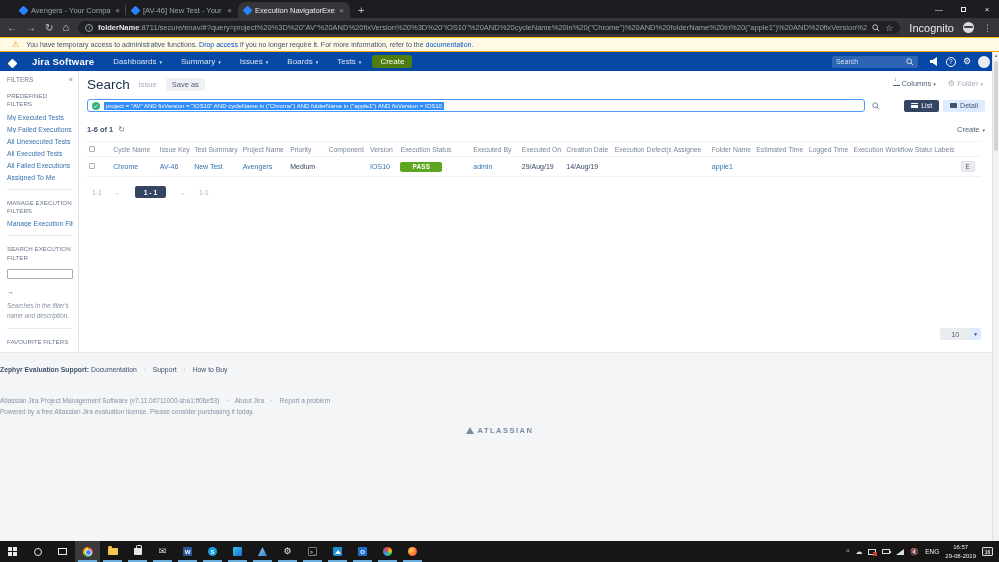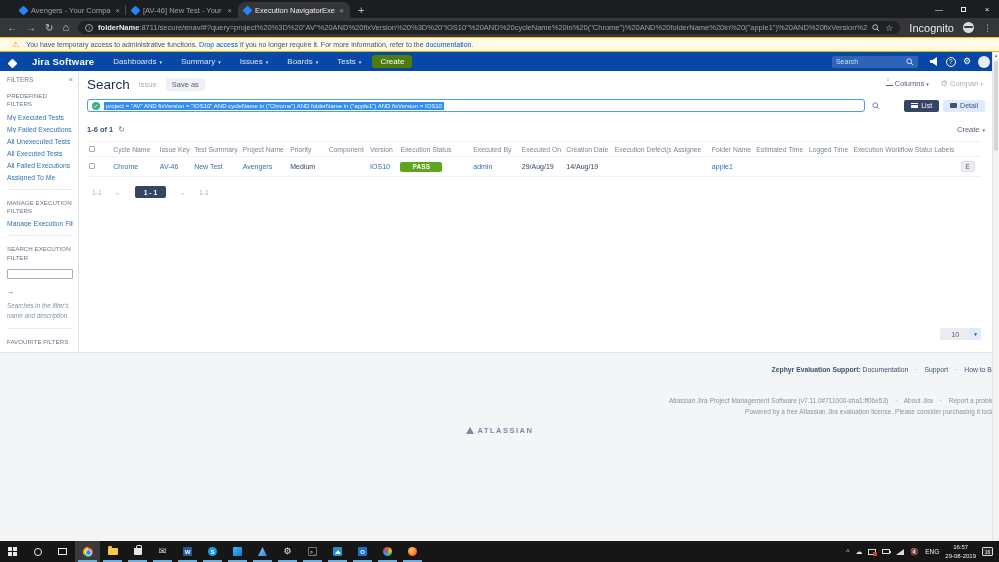--- a/index.html
+++ b/index.html
@@ -115,21 +115,21 @@
   .ebtn { display:inline-block; background:#ebecf0; border:1px solid #dfe1e6; border-radius:2px; color:#505f79; font-size:6.5px; padding:1px 4px; }
 
   .pager { display:flex; align-items:center; gap:13px; margin-top:9px; margin-left:5px; font-size:6.8px; color:#a5adba; }
   .pg-cur { background:#344563; color:#fff; padding:2.5px 9px; border-radius:2px; font-weight:bold; }
 
   .pagesize { position:absolute; right:18px; bottom:12px; display:flex; }
   .ps-val { background:#ebecf0; color:#505f79; font-size:7px; padding:2.5px 11px; border-radius:2px 0 0 2px; }
   .ps-dd { background:#deebff; color:#344563; font-size:5.5px; padding:2.5px 4px; border-radius:0 2px 2px 0; display:flex; align-items:center; }
 
   
-  .footer { flex:1; background:#f4f5f7; border-top:1px solid #e4e6ea; text-align:right; }
+  .footer { flex:1; background:#f4f5f7; border-top:1px solid #e4e6ea; text-align:left; }
   .zline { margin-top:13px; font-size:6.8px; color:#42526e; }
   .zline b { font-weight:bold; }
   .zsep { color:#8993a4; margin:0 5px; }
   .vline { margin-top:24px; font-size:6.5px; color:#8993a4; }
   .vsep { margin:0 5px; }
   .lline { margin-top:4px; font-size:6.5px; color:#8993a4; }
   .atl-logo { margin-top:11px; display:flex; align-items:center; justify-content:center; gap:4px;
               color:#7a8aa5; font-weight:bold; font-size:7.5px; letter-spacing:1.5px; }
   .atl-mark { width:0; height:0; border-left:4px solid transparent; border-right:4px solid transparent; border-bottom:7px solid #7a8aa5; }
 
@@ -311,21 +311,21 @@
       </aside>
 
       <div class="mainarea">
         <div class="mainhead">
           <h1 class="pgtitle">Search</h1>
           <span class="savelab">Issue</span>
           <span class="saveas">Save as</span>
         </div>
         <div class="exporttools">
           <span><span class="dl-ic"></span><span>Columns</span> <span class="caret">▾</span></span>
-          <span class="tools"><span class="gear-g">⚙</span> <span>Compan</span> <span class="caret">▾</span></span>
+          <span class="tools"><span class="gear-g">⚙</span> <span>Folder</span> <span class="caret">▾</span></span>
         </div>
 
         <div class="queryrow">
           <div class="querybar">
             <span class="qcheck">✓</span>
             <span class="qtext">project = "AV" AND fixVersion = "IOS10" AND cycleName in ("Chrome") AND folderName in ("apple1") AND fixVersion = IOS10</span>
           </div>
           <svg class="mag qmag" width="11" height="11" viewBox="0 0 10 10">
               <circle cx="4" cy="4" r="3" fill="none" stroke="#6b778c" stroke-width="1.1"></circle>
               <line x1="6.2" y1="6.2" x2="9" y2="9" stroke="#6b778c" stroke-width="1.1"></line>

